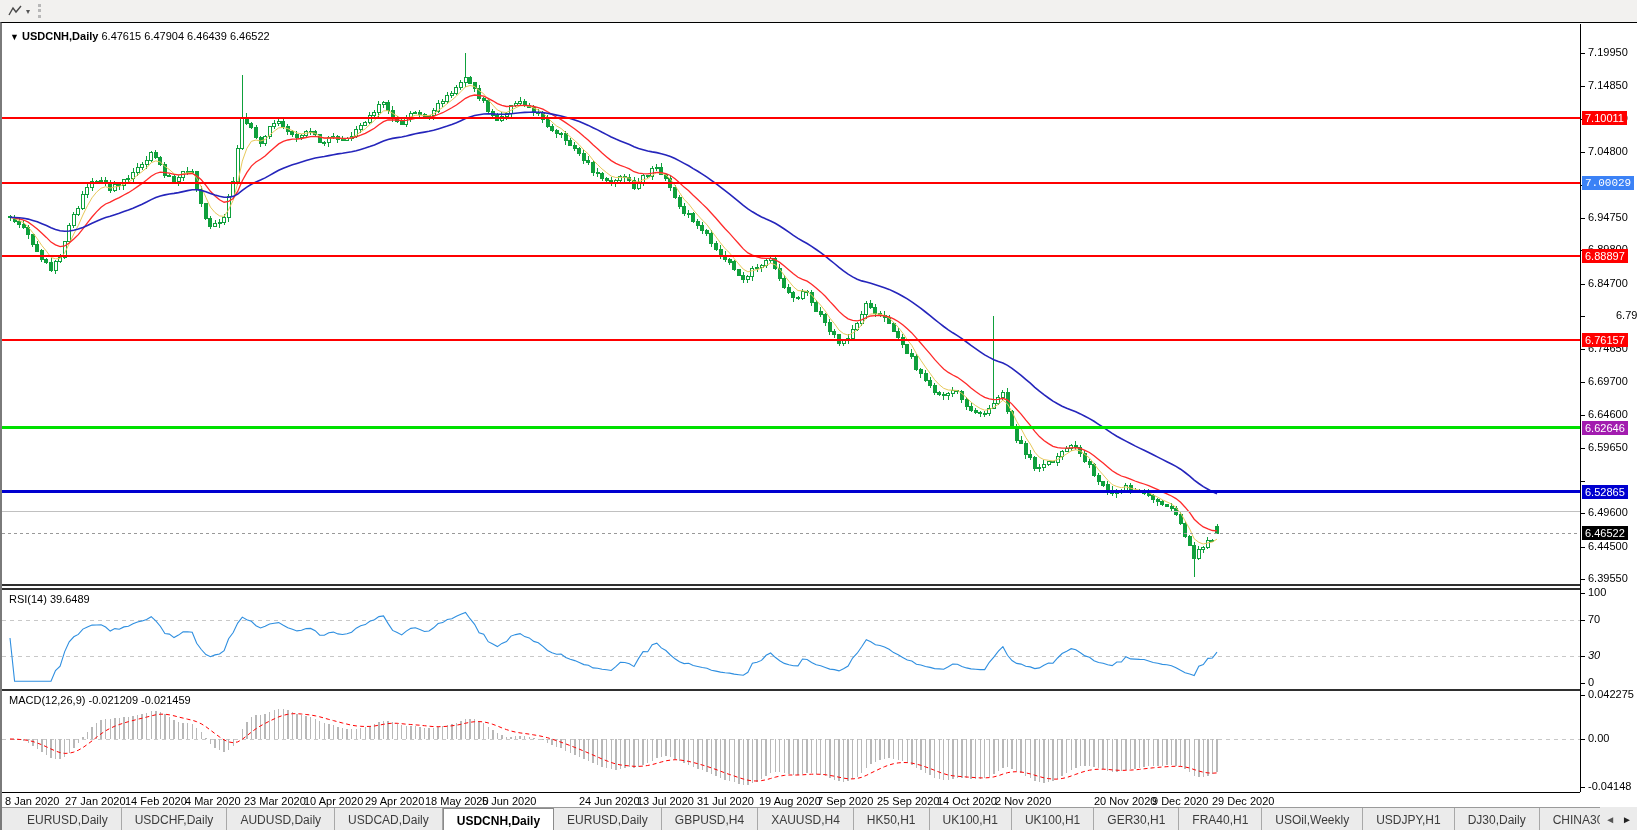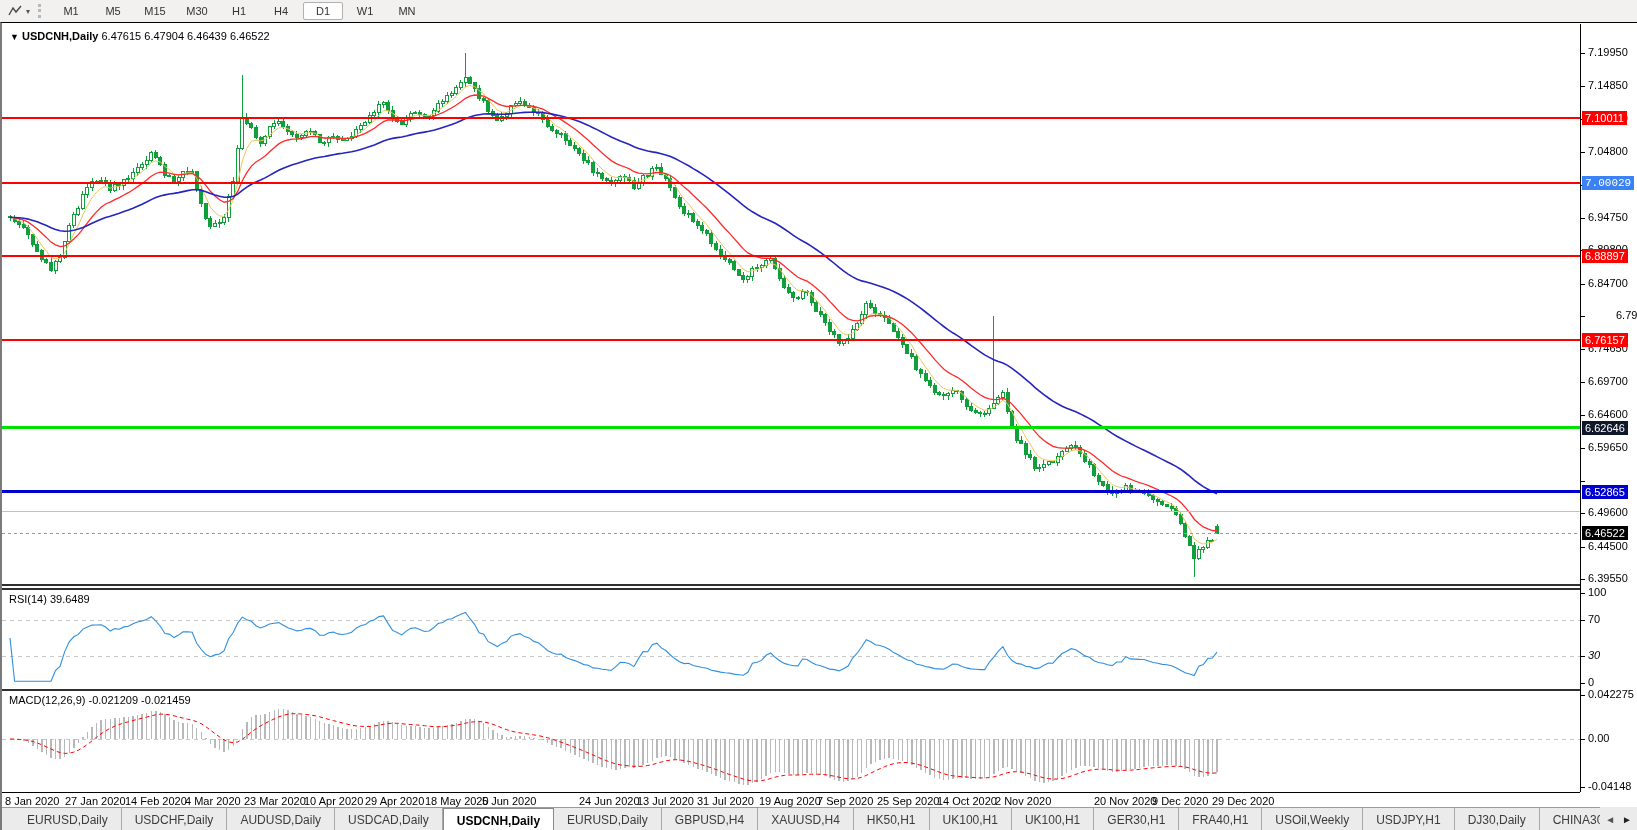--- a/index.html
+++ b/index.html
@@ -38,31 +38,20 @@
 <div id="root">
 
   <div id="toolbar">
     <div class="tool-icon">
       <svg width="15" height="14" style="position:static" viewBox="0 0 15 14">
           <polyline points="1,11 5,4 8,8 13,2" fill="none" stroke="#4a4a4a" stroke-width="1.4"></polyline>
         </svg>
       <span class="caret">▾</span>
     </div>
     <div class="grip"></div>
-    <div id="tf-group">
-        <div class="tf-btn">M1</div>
-        <div class="tf-btn">M5</div>
-        <div class="tf-btn">M15</div>
-        <div class="tf-btn">M30</div>
-        <div class="tf-btn">H1</div>
-        <div class="tf-btn">H4</div>
-        <div class="tf-btn active">D1</div>
-        <div class="tf-btn">W1</div>
-        <div class="tf-btn">MN</div>
-      </div>
   </div>
 
   <div id="workspace">
 
     <div class="pane" id="main-pane">
       <svg id="main-svg" width="1578" height="560" shape-rendering="crispEdges">
           <line x1="8.0" y1="191.2" x2="8.0" y2="196.6" stroke="#0fa03c" stroke-width="1"></line>
           <rect x="6.5" y="192.2" width="3" height="1.1" fill="#0fa03c" stroke="#0fa03c" stroke-width="1"></rect>
           <line x1="12.6" y1="190.7" x2="12.6" y2="198.8" stroke="#0fa03c" stroke-width="1"></line>
           <rect x="11.1" y="193.3" width="3" height="4.0" fill="#0fa03c" stroke="#0fa03c" stroke-width="1"></rect>
@@ -928,21 +917,21 @@
         <div class="axis-tickmark" style="top: 489px;"></div>
         <div class="axis-label" style="top: 482px;">6.49600</div>
         <div class="axis-tickmark" style="top: 523px;"></div>
         <div class="axis-label" style="top: 516px;">6.44500</div>
         <div class="axis-tickmark" style="top: 555px;"></div>
         <div class="axis-label" style="top: 548px;">6.39550</div>
         <div class="badge" style="top: 87px; background: rgb(255, 0, 0); color: rgb(255, 255, 255);">7.10011</div>
         <div class="badge" style="top: 152px; background: #3b82f6; color: rgb(255, 255, 255); font-family: Liberation Mono, monospace;">7.00029</div>
         <div class="badge" style="top: 225px; background: rgb(255, 0, 0); color: rgb(255, 255, 255);">6.88897</div>
         <div class="badge" style="top: 309px; background: rgb(255, 0, 0); color: rgb(255, 255, 255);">6.76157</div>
-        <div class="badge" style="top: 397px; background: #0f172a; color: rgb(255, 255, 255);">6.62646</div>
+        <div class="badge" style="top: 397px; background: #a21caf; color: rgb(255, 255, 255);">6.62646</div>
         <div class="badge" style="top: 461px; background: rgb(0, 0, 208); color: rgb(255, 255, 255);">6.52865</div>
         <div class="badge" style="top: 502px; background: rgb(0, 0, 0); color: rgb(255, 255, 255);">6.46522</div>
         <div class="axis-tickmark" style="top: 569px;"></div>
         <div class="axis-label" style="top: 562px; text-align: right;">100</div>
         <div class="axis-tickmark" style="top: 596px;"></div>
         <div class="axis-label" style="top: 589px;">70</div>
         <div class="axis-tickmark" style="top: 632px;"></div>
         <div class="axis-label" style="top: 625px; font-style: italic;">30</div>
         <div class="axis-tickmark" style="top: 659px;"></div>
         <div class="axis-label" style="top: 652px;">0</div>

